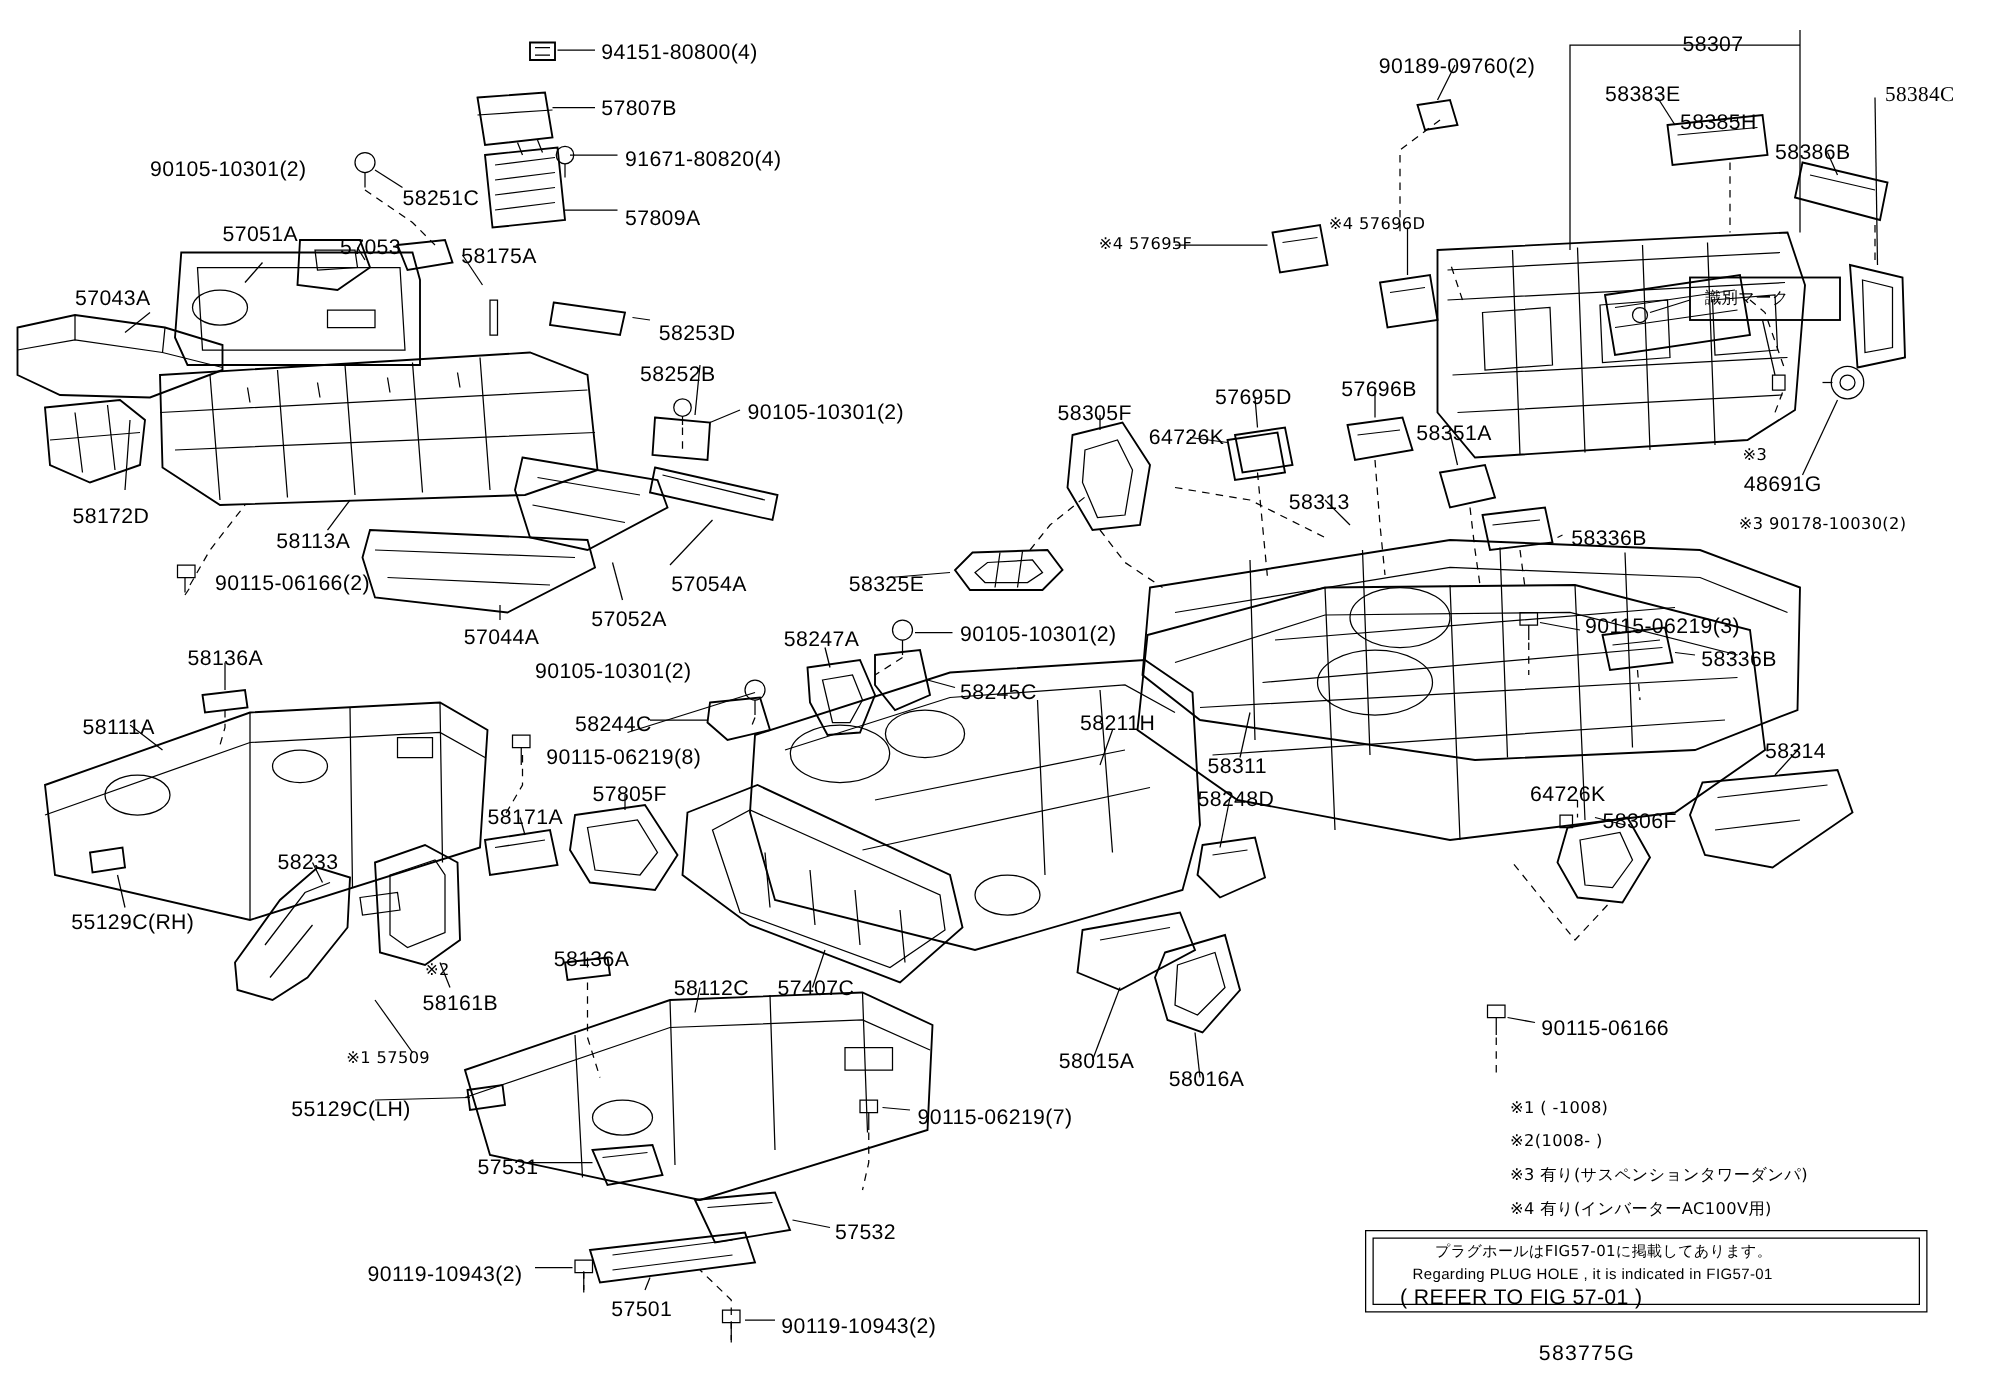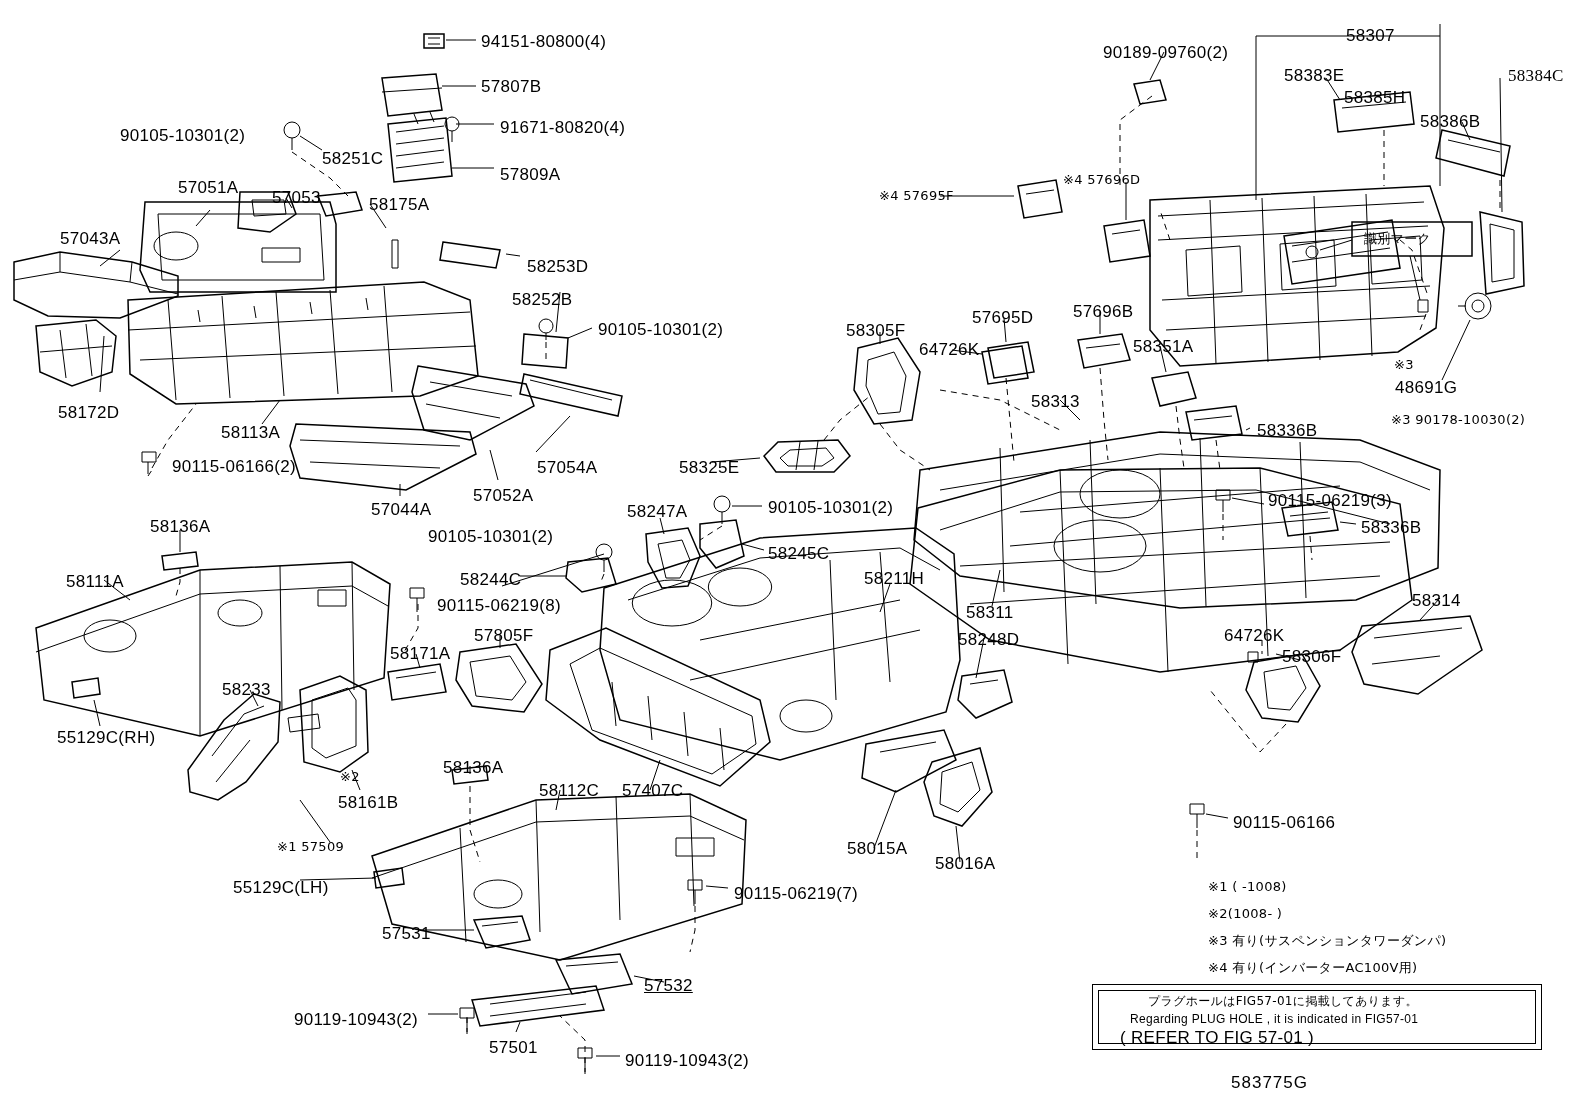--- a/index.html
+++ b/index.html
@@ -423,21 +423,21 @@
 <div class="lbl" style="left:338px;top:794px;">58161B</div>
 <div class="lbl" style="left:443px;top:759px;">58136A</div>
 <div class="lbl" style="left:539px;top:782px;">58112C</div>
 <div class="lbl" style="left:622px;top:782px;">57407C</div>
 <div class="lbl jp" style="left:277px;top:840px;">※1 57509</div>
 <div class="lbl" style="left:233px;top:879px;">55129C(LH)</div>
 <div class="lbl" style="left:847px;top:840px;">58015A</div>
 <div class="lbl" style="left:935px;top:855px;">58016A</div>
 <div class="lbl" style="left:734px;top:885px;">90115-06219(7)</div>
 <div class="lbl" style="left:382px;top:925px;">57531</div>
-<div class="lbl" style="left:644px;top:977px;text-decoration:underline;">57532</div>
+<div class="lbl" style="left:668px;top:977px;">57532</div>
 <div class="lbl" style="left:294px;top:1011px;">90119-10943(2)</div>
 <div class="lbl" style="left:489px;top:1039px;">57501</div>
 <div class="lbl" style="left:625px;top:1052px;">90119-10943(2)</div>
 <div class="lbl" style="left:1346px;top:27px;">58307</div>
 <div class="lbl" style="left:1103px;top:44px;">90189-09760(2)</div>
 <div class="lbl" style="left:1284px;top:67px;">58383E</div>
 <div class="lbl" style="left:1508px;top:67px;font-family:Liberation Serif, serif;">58384C</div>
 <div class="lbl" style="left:1344px;top:89px;">58385H</div>
 <div class="lbl" style="left:1420px;top:113px;">58386B</div>
 <div class="lbl jp" style="left:879px;top:189px;">※4 57695F</div>

